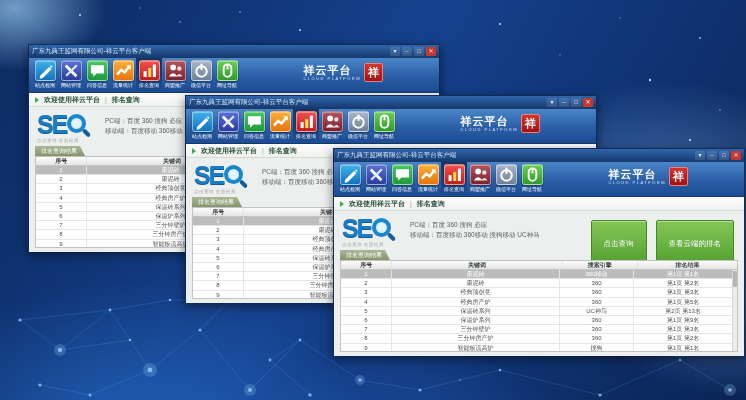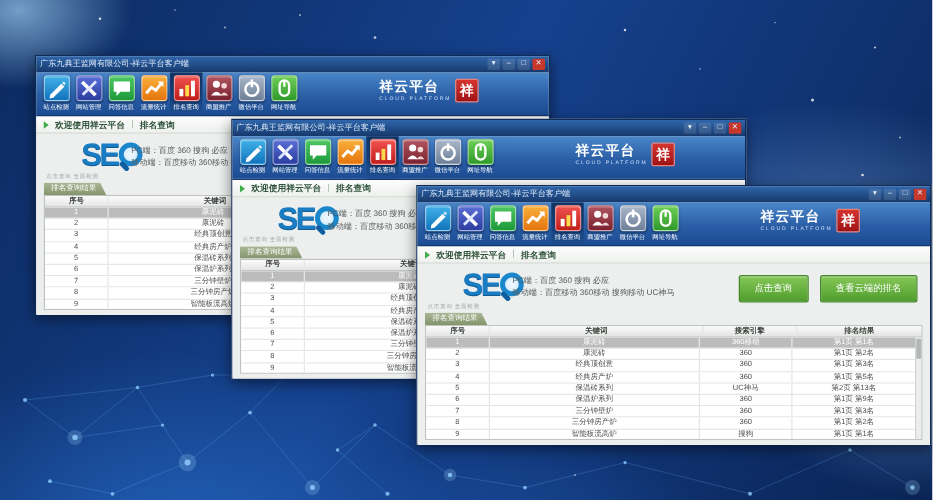--- a/index.html
+++ b/index.html
@@ -76,39 +76,39 @@
   .bc-welcome, .bc-section { font-size:7px; font-weight:bold; color:#2d5138; white-space:nowrap; }
   .bc-sep { font-size:7px; color:#9ab09e; }
 
   
   .content { position:relative; height:145px; background:#edefee; }
 
   .seo-logo { position:absolute; left:8px; top:4px; width:64px; }
   .seo-row { display:flex; align-items:center; }
   .seo-se {
     font-size:25px; font-weight:bold; letter-spacing:-2px; color:#1a7cc2;
-    text-shadow:0 1px 0 #0d5a94; line-height:26px;margin-left:28px;
+    text-shadow:0 1px 0 #0d5a94; line-height:26px;
   }
   .seo-lens { position:relative; width:21px; height:21px; margin-left:1px; }
   .seo-lens .ring {
     position:absolute; left:0; top:0; width:19px; height:19px; border-radius:50%;
     border:4px solid #1a86cc; background:radial-gradient(#eaf6ff 30%, #bfe2f7);
   }
   .seo-lens .handle {
     position:absolute; width:9px; height:4px; background:#0f5fa0; border-radius:2px;
     transform:rotate(45deg); right:-3px; bottom:0;
   }
   .seo-tagline { font-size:4.5px; color:#a0a8a8; margin-top:1px; letter-spacing:.5px; white-space:nowrap; }
 
   .engines { position:absolute; left:76px; top:9px; }
   .engines div { font-size:6.5px; color:#5a5f5f; line-height:10px; white-space:nowrap; }
 
   .btns { position:absolute; right:10px; top:9px; display:flex; gap:9px; }
   .green-btn {
-    font-family:inherit; font-size:7.5px; color:#fff; padding:5px 12px;
+    font-family:inherit; font-size:7.5px; color:#fff; padding:18px 12px;
     background:linear-gradient(#85c757,#4f9e2d); border:1px solid #44882a;
     border-radius:2px; cursor:pointer; box-shadow:inset 0 1px 0 rgba(255,255,255,.4);
     white-space:nowrap;
   }
 
   .tab {
     position:absolute; left:6px; top:39px; height:10px; padding:0 8px 0 6px;
     background:linear-gradient(#aab796,#84956c); color:#fff; font-size:6px;
     line-height:10px; clip-path:polygon(0 0, calc(100% - 5px) 0, 100% 100%, 0 100%);
     white-space:nowrap; cursor:pointer;

